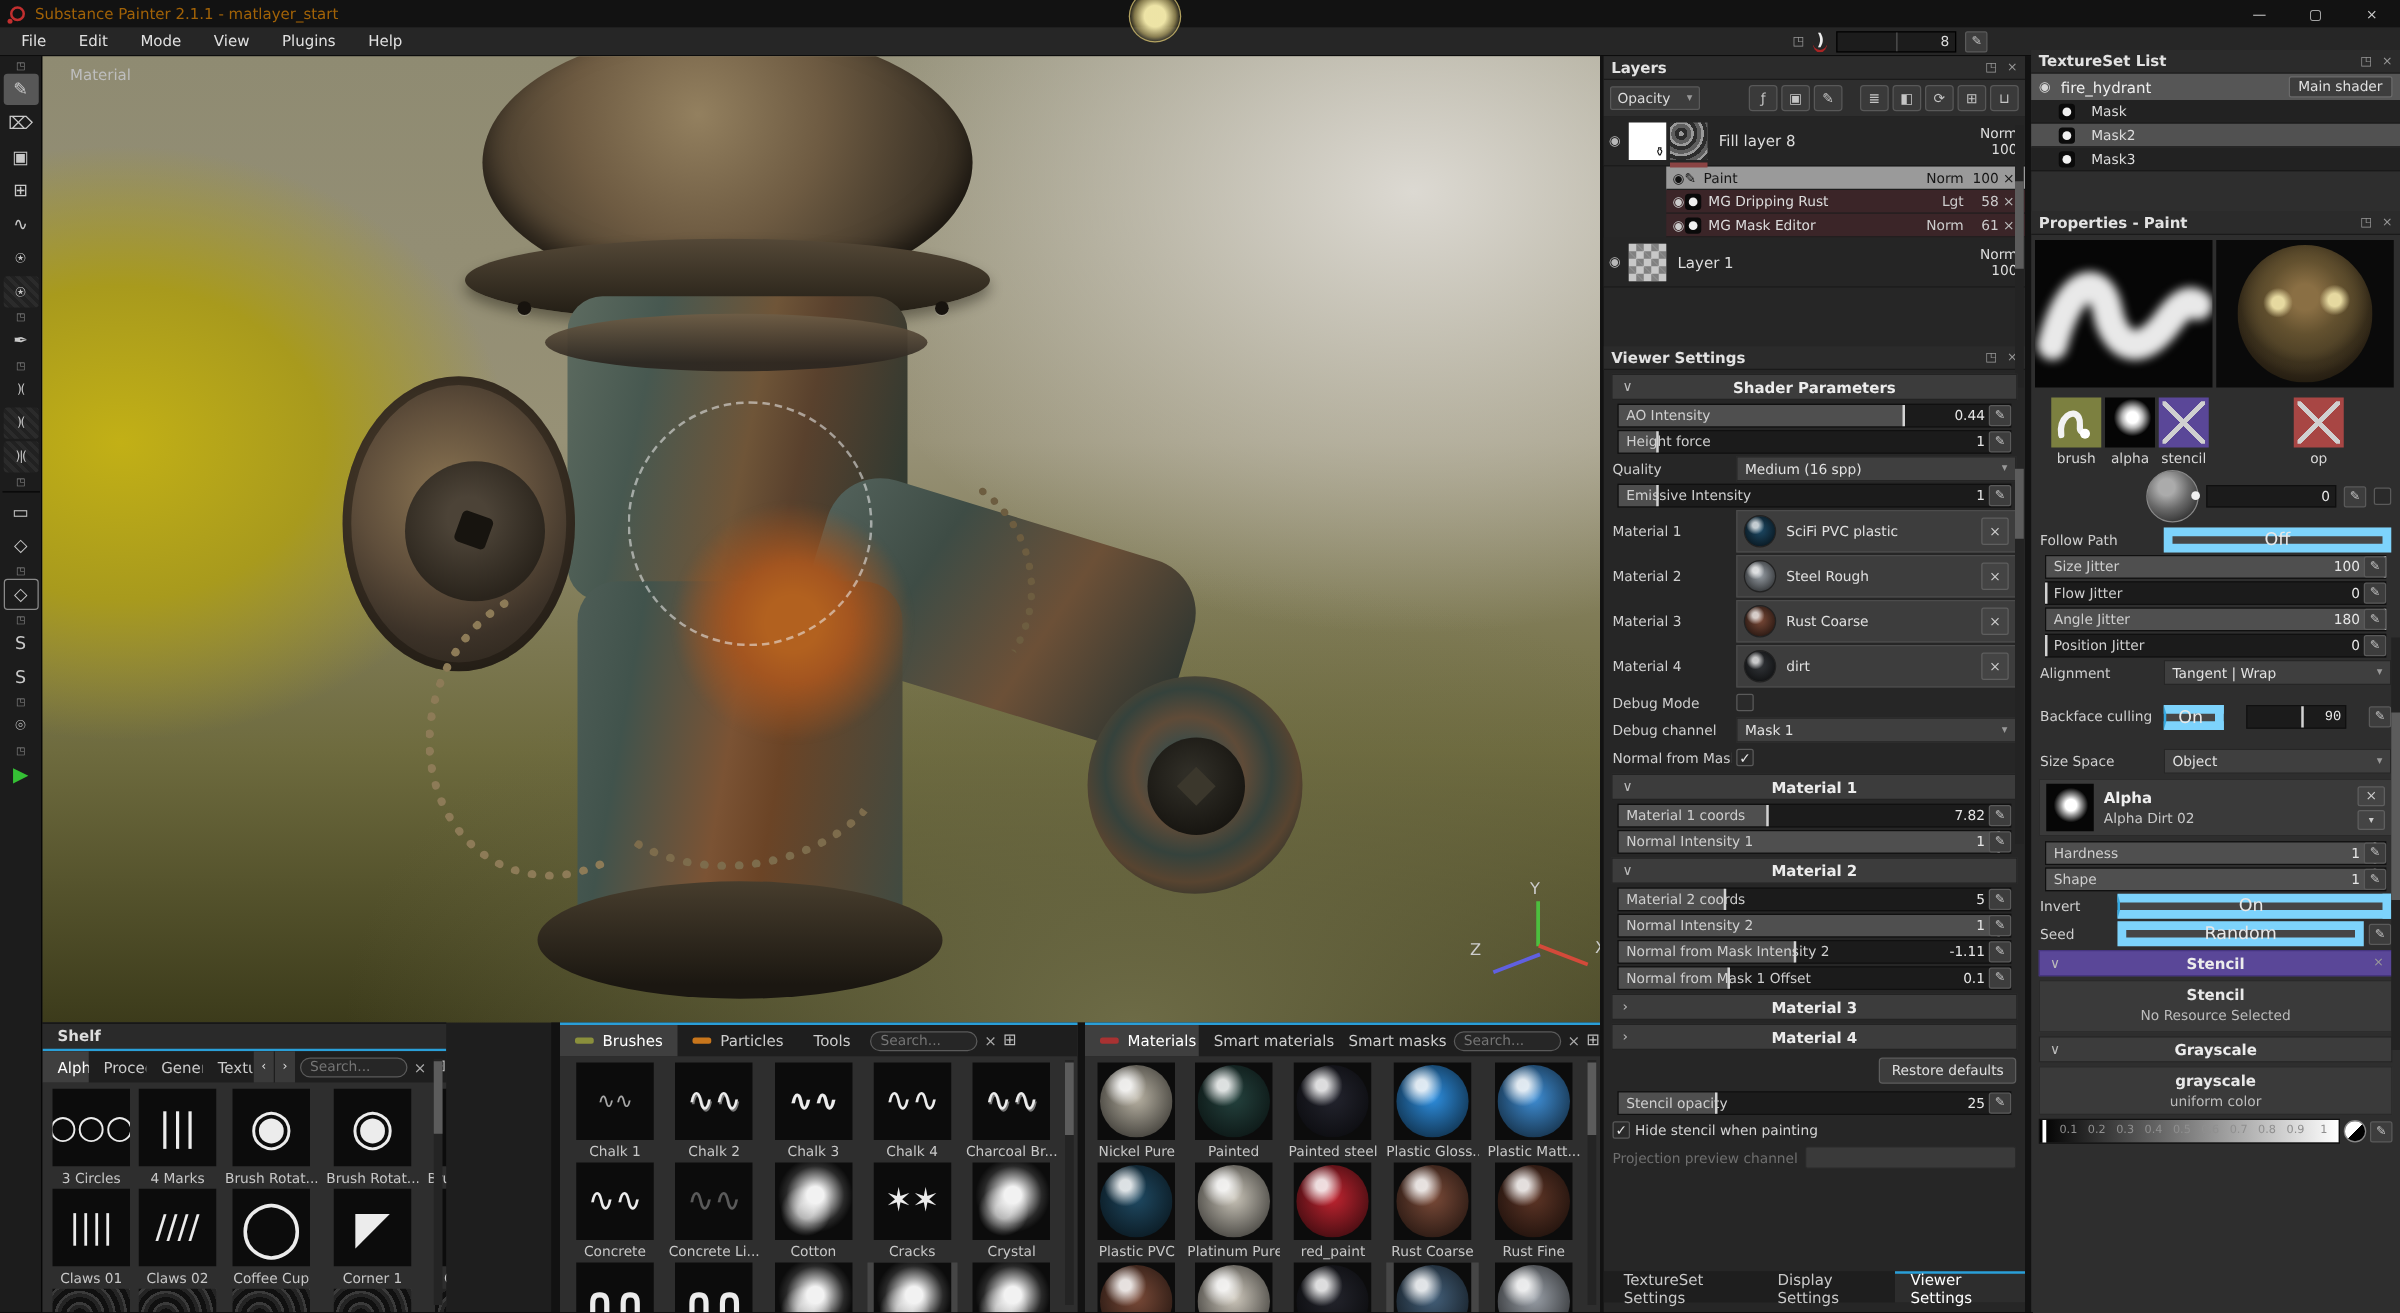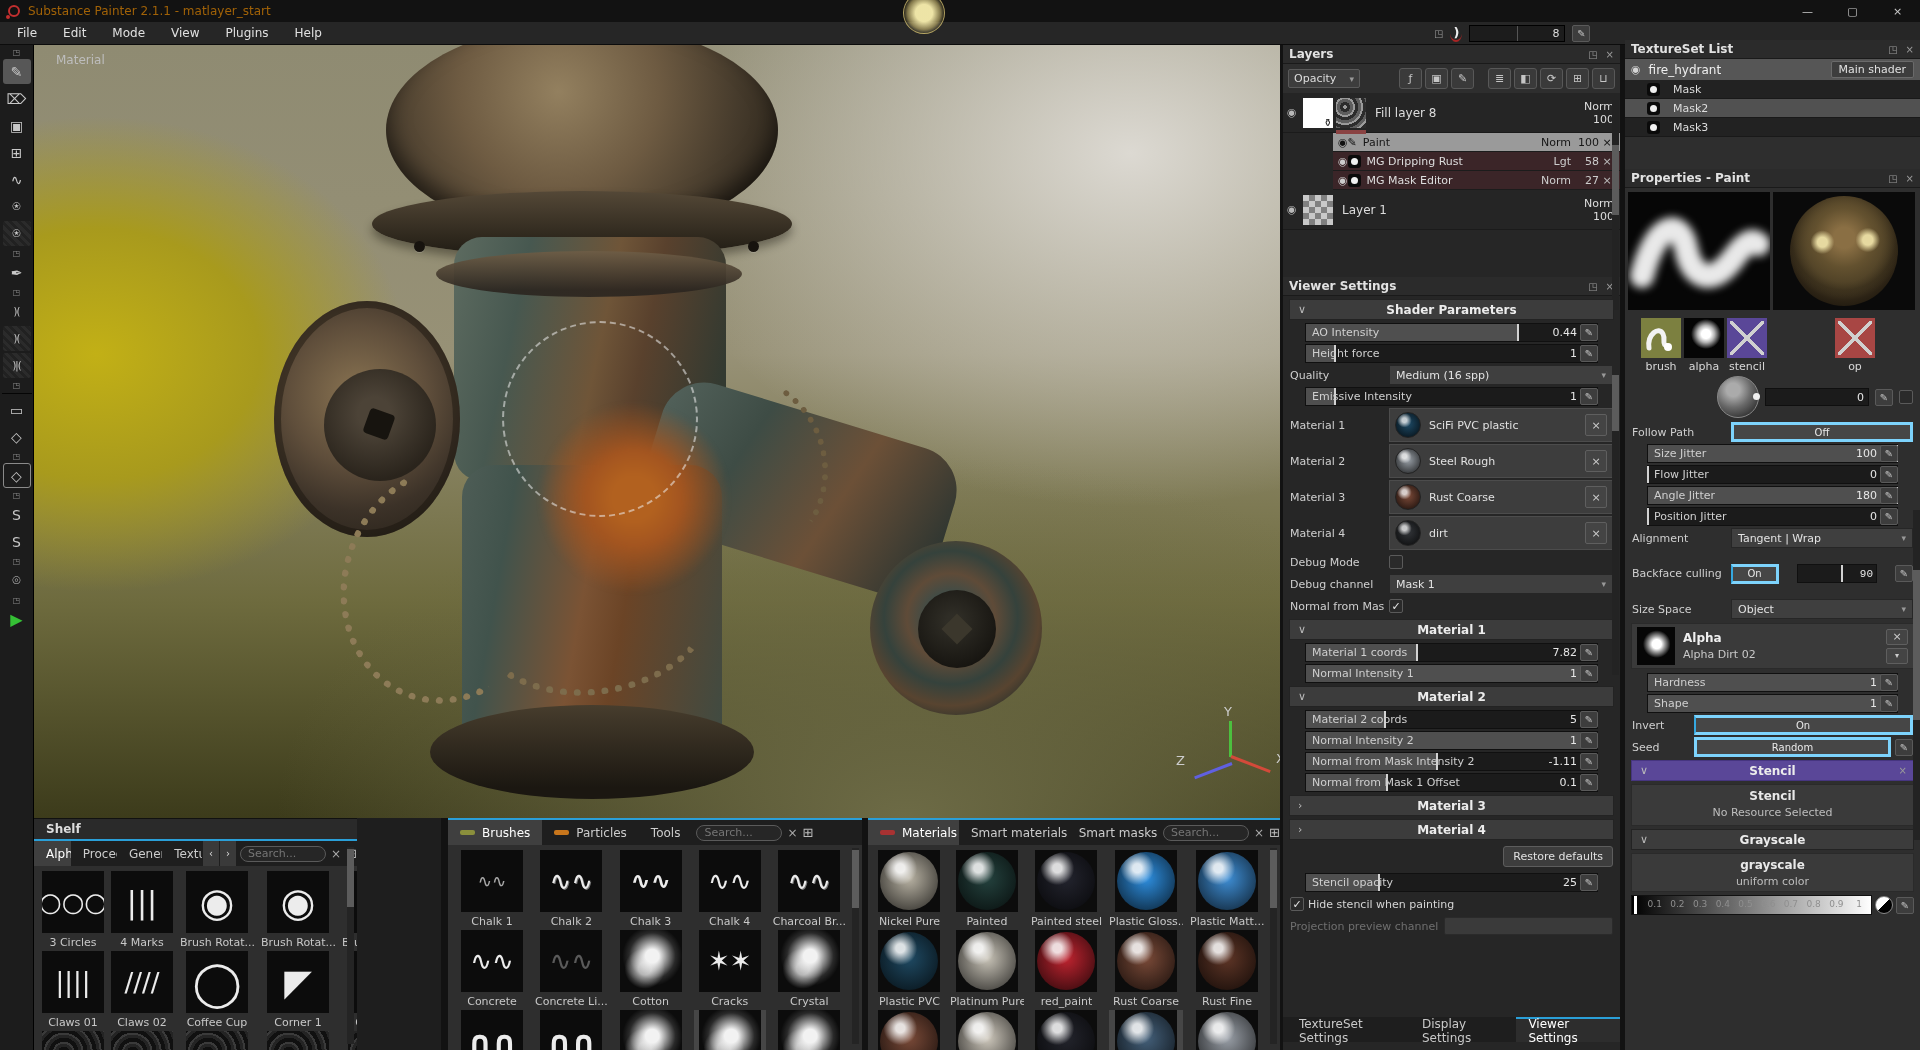--- a/index.html
+++ b/index.html
@@ -136,39 +136,39 @@
 .cicon::after{content:"";position:absolute;left:3px;top:3px;width:7px;height:7px;background:#f0f0f0;border-radius:50%}
 .cbrush{margin-right:6px;font-size:11px}
 .cname{color:#ddd}
 .cblend{margin-left:auto;color:#ccc}
 .cop{width:28px;text-align:right;color:#ccc}
 .cx{width:16px;text-align:center;color:#bbb}
 
 .sec{height:21px;margin:3px 6px;background:#3c3c3c;border:1px solid #232323;display:flex;align-items:center;justify-content:center;position:relative;font-weight:bold;color:#ececec;font-size:12px}
 .sec .chev{position:absolute;left:8px;font-weight:normal;color:#bbb;font-size:11px}
 .sec.purple{background:#5a4798;border-color:#463580}
-.srow{height:19px;margin:2px 22px;background:#1b1b1b;border:1px solid #101010;position:relative;display:flex;align-items:center}
+.srow{height:19px;margin:2px 11px;background:#1b1b1b;border:1px solid #101010;position:relative;display:flex;align-items:center}
 .srow .fill{position:absolute;left:0;top:0;bottom:0;background:#4f4f4f}
 .srow .cur{position:absolute;top:0;bottom:0;width:2px;background:#d2d2d2}
 .srow .lbl{position:relative;padding-left:6px;color:#cfcfcf;font-size:11px;flex:1;white-space:nowrap;overflow:hidden}
 .srow .val{position:relative;color:#e6e6e6;font-size:11px;padding-right:3px}
 .srow .pencil{position:relative;margin-right:-1px}
 .prow{display:flex;align-items:center;margin:2px 7px;min-height:20px;gap:4px}
 .plbl{width:95px;flex:none;color:#cfcfcf;font-size:11px;white-space:nowrap;overflow:hidden}
 .psel{flex:1;height:20px;background:#3f3f3f;border:1px solid #262626;display:flex;align-items:center;padding:0 6px;color:#e2e2e2;font-size:11px}
 .psel .arrow{margin-left:auto;color:#999;font-size:9px}
 .matbox{flex:1;height:34px;background:#3d3d3d;border:1px solid #4c4c4c;display:flex;align-items:center;padding:0 5px;gap:8px}
 .matball{width:26px;height:26px;border-radius:50%;border:1px solid #222;flex:none}
 .matname{color:#e0e0e0;font-size:11px;flex:1;white-space:nowrap;overflow:hidden}
 .xbtn{width:22px;height:22px;background:#444;border:1px solid #5f5f5f;border-radius:2px;display:flex;align-items:center;justify-content:center;color:#ccc;font-size:11px;flex:none}
 .cb{width:14px;height:14px;background:#2a2a2a;border:1px solid #5a5a5a;border-radius:2px;display:flex;align-items:center;justify-content:center;color:#e8e8e8;font-size:11px;flex:none}
 .btn{background:#3d3d3d;border:1px solid #5d5d5d;border-radius:3px;color:#e0e0e0;font-size:11px;padding:3px 9px;white-space:nowrap}
 .btn.dim{color:#8f8f8f}
 .btnrow{display:flex;justify-content:flex-end;margin:6px 7px}
-.btn-wide{flex:1;height:20px;background:#464646;border:3px solid #7dd3fc;display:flex;align-items:center;justify-content:center;color:#e8e8e8;font-size:10px}
+.btn-wide{flex:1;height:20px;background:#464646;border:7px solid #7dd3fc;display:flex;align-items:center;justify-content:center;color:#e8e8e8;font-size:14px}
 .btn-wide.blue-edge{border-left:2px solid #35a8e0}
 .dinput{flex:1;height:18px;background:#3a3a3a;border:1px solid #2a2a2a;border-radius:2px}
 .prow.dis .plbl{color:#6f6f6f}
 
 #ts-btnrow{display:flex;justify-content:flex-end;gap:6px;padding:5px 6px}
 .ts-set-row{height:21px;background:#565656;display:flex;align-items:center;padding:0 6px;gap:8px;font-size:12px;color:#eee}
 .ts-radio{color:#d5d5d5;font-size:11px}
 .ts-main-btn{margin-left:auto;background:#3d3d3d;border:1px solid #6a6a6a;border-radius:2px;font-size:11px;color:#e0e0e0;padding:1px 7px}
 .ts-row{height:19px;display:flex;align-items:center;padding:0 6px 0 22px;background:#222;border-bottom:1px solid #191919;font-size:11px;color:#ddd;gap:7px}
 .ts-row.sel{background:#515151}
@@ -687,21 +687,21 @@
             <span class="cname">MG Dripping Rust</span>
             <span class="cblend">Lgt</span>
             <span class="cop">58</span>
             <span class="cx">×</span>
           </div>
           <div class="child-row mg">
             <span class="eye">◉</span>
             <span class="cicon"></span>
             <span class="cname">MG Mask Editor</span>
             <span class="cblend">Norm</span>
-            <span class="cop">27</span>
+            <span class="cop">61</span>
             <span class="cx">×</span>
           </div>
         </div>
         <div class="layer-row top">
           <span class="eye">◉</span>
           <span class="lthumb checker"></span>
           <span class="lname">Layer 1</span>
           <span class="lright">
             <div>Norm</div>
             <div>100</div>

